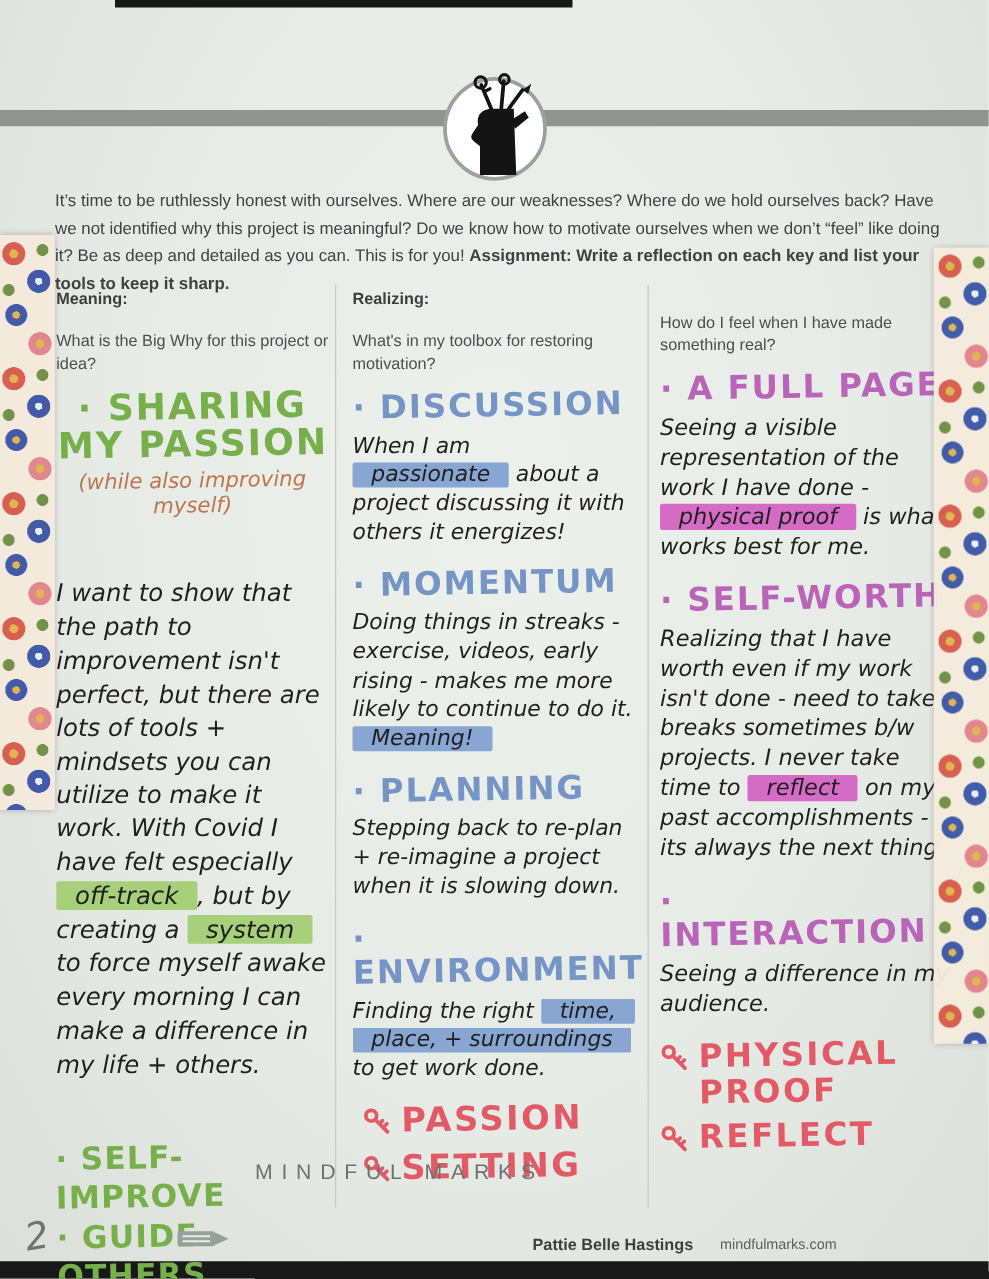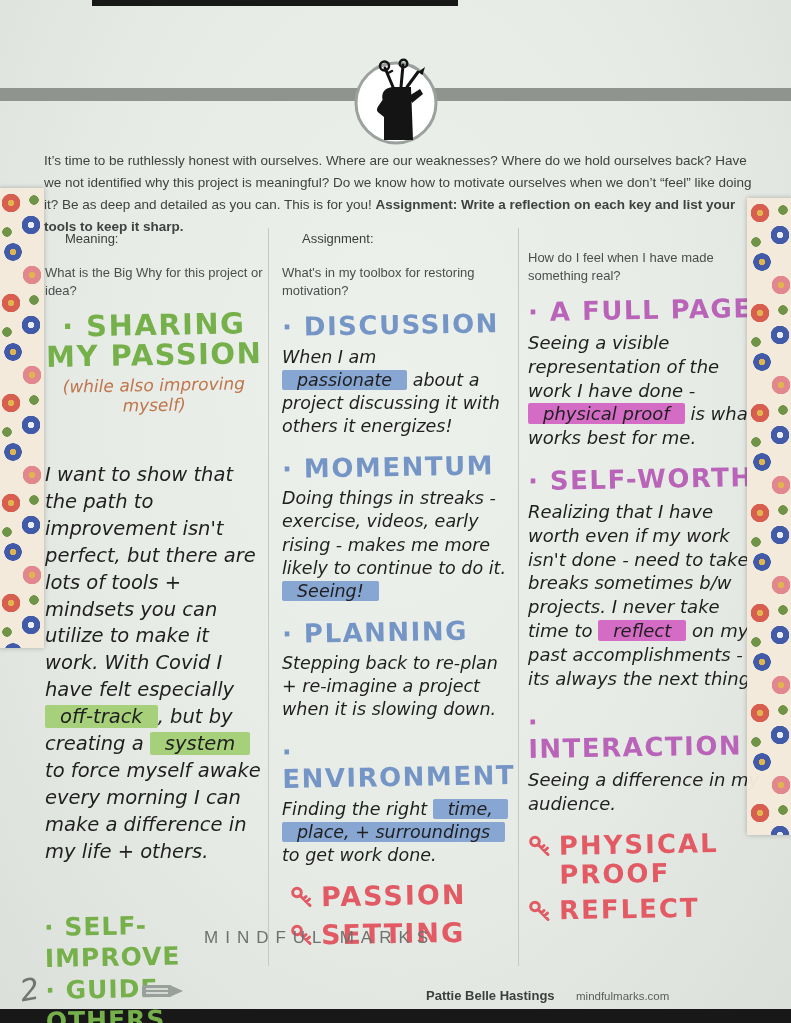--- a/index.html
+++ b/index.html
@@ -25,21 +25,21 @@
   
   .intro{
     position:absolute;left:44px;top:150px;width:708px;
     font-size:13.5px;line-height:1.62;color:#3e4341;
   }
   .intro b{color:#33383  6;}
 
   
   .divider{position:absolute;top:228px;width:1px;height:738px;background:#c5cac5;}
   .col{position:absolute;top:231px;}
-  .colhead{font-size:13px;font-weight:normal;color:#3a3f3d;padding-left:20px;}
+  .colhead{font-size:13px;font-weight:bold;color:#3a3f3d;}
   .colq{font-size:13px;color:#4a4f4d;line-height:1.4;margin-top:18px;}
 
   .mtitle{
     font-family:"DejaVu Sans", sans-serif;
     font-weight:bold;letter-spacing:1.5px;line-height:1.05;
     transform:rotate(-1deg);
   }
   .green{color:#76b04a;font-size:29px;text-align:center;margin-top:10px;}
   .blue{color:#7495c6;font-size:26px;margin-top:16px;}
   .purple{color:#b964b8;font-size:26px;margin-top:16px;}
@@ -157,28 +157,28 @@
             <circle cx="7" cy="7.5" r="4.3" fill="none" stroke="#e25a64" stroke-width="3"></circle>
             <path d="M10 10.5 L20 20.5 M16.5 17 l3 -3 M13.5 14 l2.5 -2.5" stroke="#e25a64" stroke-width="3" fill="none" stroke-linecap="round"></path>
           </svg>
         <span class="keytext k1">OFF-TRACK</span>
       </div>
 
     </div>
   </div>
 
   <div class="col" style="left:282px;width:224px;">
-    <div class="colhead">Assignment:</div>
+    <div class="colhead">Realizing:</div>
     <div class="colq">What's in my toolbox for restoring motivation?</div>
 
     <div class="mtitle blue" style="margin-top:12px;">· DISCUSSION</div>
     <p class="hand hand2"><span>When I am </span><span class="hl hl-blue">passionate</span><span> about a project discussing it with others it energizes!</span></p>
 
     <div class="mtitle blue">· MOMENTUM</div>
-    <p class="hand hand2"><span>Doing things in streaks - exercise, videos, early rising - makes me more likely to continue to do it. </span><span class="hl hl-blue">Seeing!</span></p>
+    <p class="hand hand2"><span>Doing things in streaks - exercise, videos, early rising - makes me more likely to continue to do it. </span><span class="hl hl-blue">Meaning!</span></p>
 
     <div class="mtitle blue">· PLANNING</div>
     <p class="hand hand2"><span>Stepping back to re-plan + re-imagine a project when it is slowing down.</span></p>
 
     <div class="mtitle blue">· ENVIRONMENT</div>
     <p class="hand hand2"><span>Finding the right </span><span class="hl hl-blue">time, place, + surroundings</span><span> to get work done.</span></p>
 
     <div class="keys" style="margin-top:14px;padding-left:8px;">
       <div class="keyrow">
         <svg class="keyicon" width="24" height="24" viewBox="0 0 24 24">

